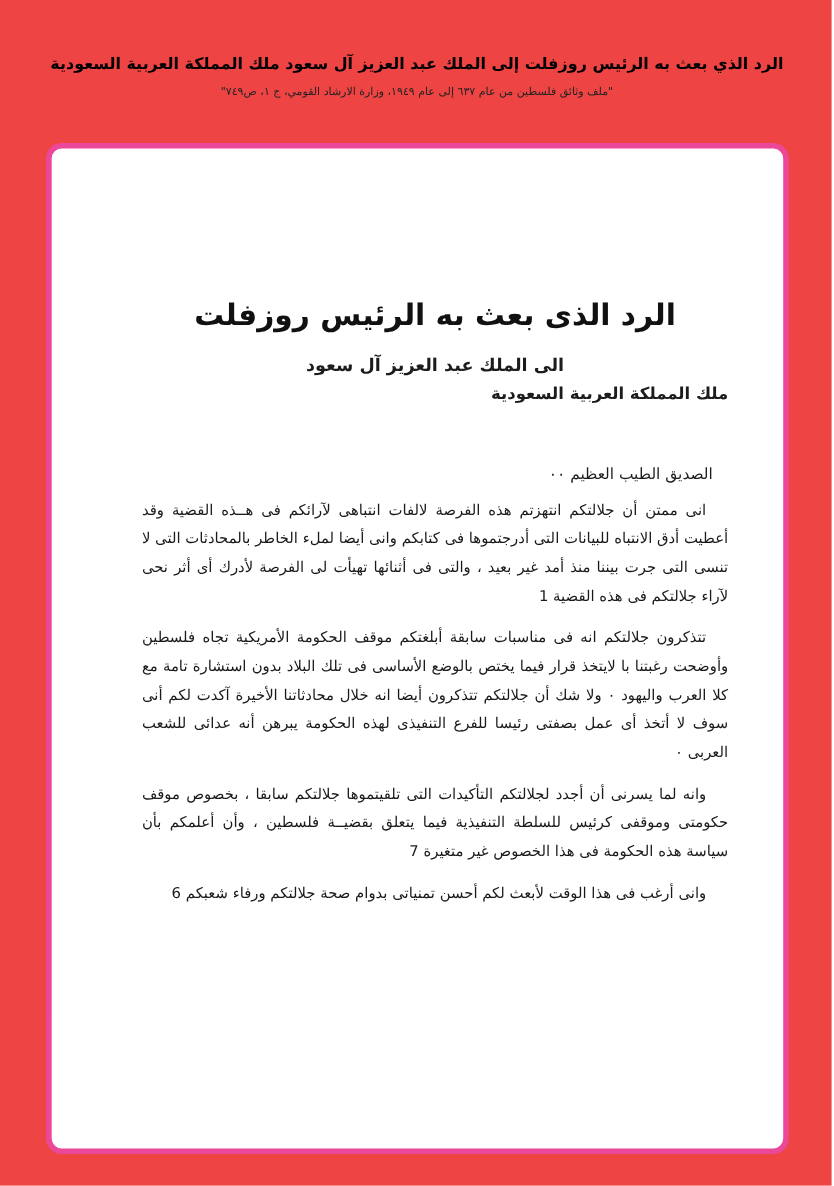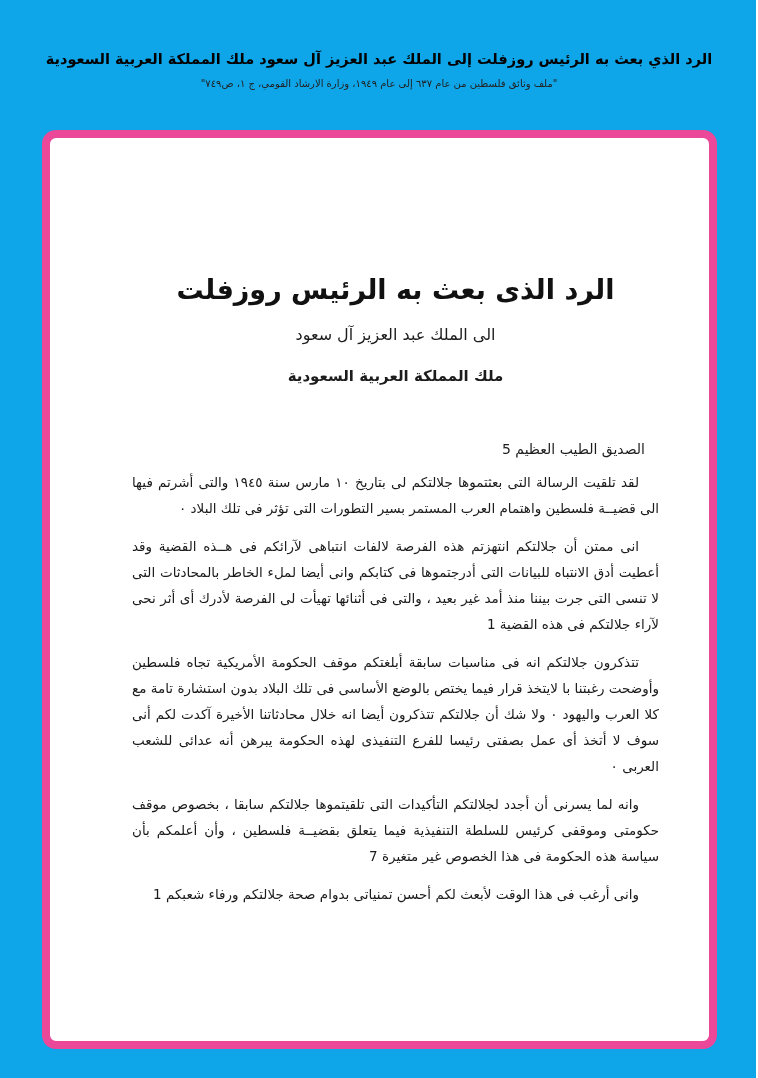--- a/index.html
+++ b/index.html
@@ -5,21 +5,21 @@
   html, body {
     margin: 0;
     padding: 0;
     background: #ffffff;
     font-family: "DejaVu Sans", sans-serif;
   }
   .page {
     position: relative;
     width: 756px;
     height: 1078px;
-    background: #0ea5e9;
+    background: #ef4444;
     overflow: hidden;
   }
   .page-header {
     position: absolute;
     top: 48px;
     left: 0;
     width: 758px;
     text-align: center;
     direction: rtl;
   }
@@ -36,46 +36,46 @@
     color: #222222;
     letter-spacing: 0.2px;
   }
   .green-frame {
     position: absolute;
     left: 42px;
     top: 130px;
     width: 675px;
     height: 919px;
     box-sizing: border-box;
-    border: 8px solid #ec4899;
+    border: 5px solid #ec4899;
     border-radius: 14px;
     background: #ffffff;
     padding-left: 36px;
   }
   .doc {
     direction: rtl;
     padding: 136px 50px 0 46px;
     color: #1c1c1c;
   }
   .doc-title {
     margin: 0;
     text-align: center;
     font-size: 27px;
     font-weight: bold;
     color: #111111;
   }
   .doc-subtitle {
     margin-top: 20px;
     text-align: center;
     font-size: 16px;
-    font-weight: normal;
+    font-weight: bold;
   }
   .doc-subtitle2 {
-    margin-top: 23px;
-    text-align: center;
+    margin-top: 8px;
+    text-align: right;
     font-size: 15px;
     font-weight: bold;
   }
   .salutation {
     margin-top: 56px;
     font-size: 14px;
     padding-right: 14px;
   }
   .para {
     margin: 12px 0 0 0;
@@ -98,28 +98,27 @@
 
   <div class="green-frame">
     <div class="doc">
 
       <h1 class="doc-title">الرد الذى بعث به الرئيس روزفلت</h1>
 
       <div class="doc-subtitle">الى الملك عبد العزيز آل سعود</div>
 
       <div class="doc-subtitle2">ملك المملكة العربية السعودية</div>
 
-      <div class="salutation">الصديق الطيب العظيم 5</div>
+      <div class="salutation">الصديق الطيب العظيم ٠٠</div>
 
-      <p class="para">لقد تلقيت الرسالة التى بعثتموها جلالتكم لى بتاريخ ١٠ مارس سنة ١٩٤٥ والتى أشرتم فيها الى قضيــة فلسطين واهتمام العرب المستمر بسير التطورات التى تؤثر فى تلك البلاد ٠</p>
 
       <p class="para">انى ممتن أن جلالتكم انتهزتم هذه الفرصة لالفات انتباهى لآرائكم فى هــذه القضية وقد أعطيت أدق الانتباه للبيانات التى أدرجتموها فى كتابكم وانى أيضا لملء الخاطر بالمحادثات التى لا تنسى التى جرت بيننا منذ أمد غير بعيد ، والتى فى أثنائها تهيأت لى الفرصة لأدرك أى أثر نحى لآراء جلالتكم فى هذه القضية 1</p>
 
       <p class="para">تتذكرون جلالتكم انه فى مناسبات سابقة أبلغتكم موقف الحكومة الأمريكية تجاه فلسطين وأوضحت رغبتنا با لايتخذ قرار فيما يختص بالوضع الأساسى فى تلك البلاد بدون استشارة تامة مع كلا العرب واليهود ٠ ولا شك أن جلالتكم تتذكرون أيضا انه خلال محادثاتنا الأخيرة آكدت لكم أنى سوف لا أتخذ أى عمل بصفتى رئيسا للفرع التنفيذى لهذه الحكومة يبرهن أنه عدائى للشعب العربى ٠</p>
 
       <p class="para">وانه لما يسرنى أن أجدد لجلالتكم التأكيدات التى تلقيتموها جلالتكم سابقا ، بخصوص موقف حكومتى وموقفى كرئيس للسلطة التنفيذية فيما يتعلق بقضيــة فلسطين ، وأن أعلمكم بأن سياسة هذه الحكومة فى هذا الخصوص غير متغيرة 7</p>
 
-      <p class="para">وانى أرغب فى هذا الوقت لأبعث لكم أحسن تمنياتى بدوام صحة جلالتكم ورفاء شعبكم 1</p>
+      <p class="para">وانى أرغب فى هذا الوقت لأبعث لكم أحسن تمنياتى بدوام صحة جلالتكم ورفاء شعبكم 6</p>
 
     </div>
   </div>
 
 </div>
 
 </body></html>

